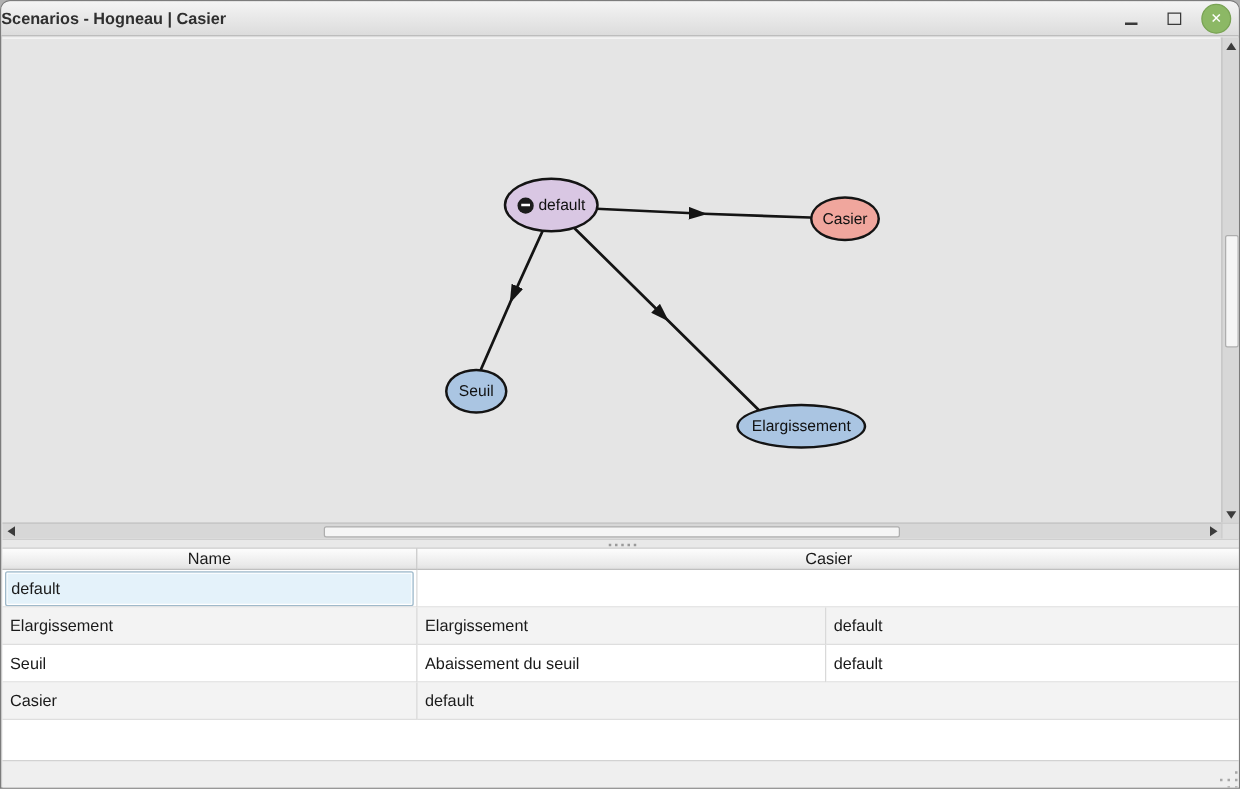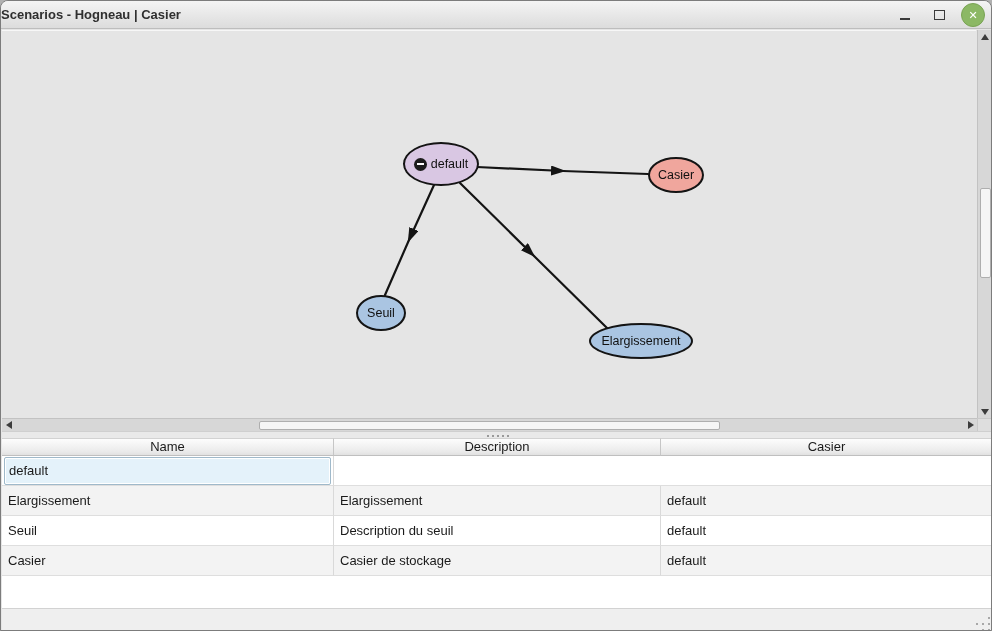--- a/index.html
+++ b/index.html
@@ -149,46 +149,44 @@
       </div>
   </div>
   <div id="sb-corner" class="sb"></div>
 
   <div id="splitter">
     <div id="splitter-dots"></div>
   </div>
 
   <div id="thead">
     <div class="hcell c-name">Name</div>
-    <div class="hcell c-desc">Description</div>
     <div class="hcell c-parent">Casier</div>
   </div>
 
   <div id="r0" class="trow">
     <div class="tcell c-name edit-wrap">
       <div class="edit-cell">default</div>
     </div>
     <div class="tcell c-parent"></div>
   </div>
 
   <div id="r1" class="trow odd">
     <div class="tcell c-name">Elargissement</div>
     <div class="tcell c-desc">Elargissement</div>
     <div class="tcell c-parent">default</div>
   </div>
 
   <div id="r2" class="trow">
     <div class="tcell c-name">Seuil</div>
-    <div class="tcell c-desc">Description du seuil</div>
+    <div class="tcell c-desc">Abaissement du seuil</div>
     <div class="tcell c-parent">default</div>
   </div>
 
   <div id="r3" class="trow odd">
     <div class="tcell c-name">Casier</div>
-    <div class="tcell c-desc">Casier de stockage</div>
     <div class="tcell c-parent">default</div>
   </div>
 
   <div id="filler"></div>
 
   <div id="statusbar">
     <div id="grip"></div>
   </div>
 
 </div>

